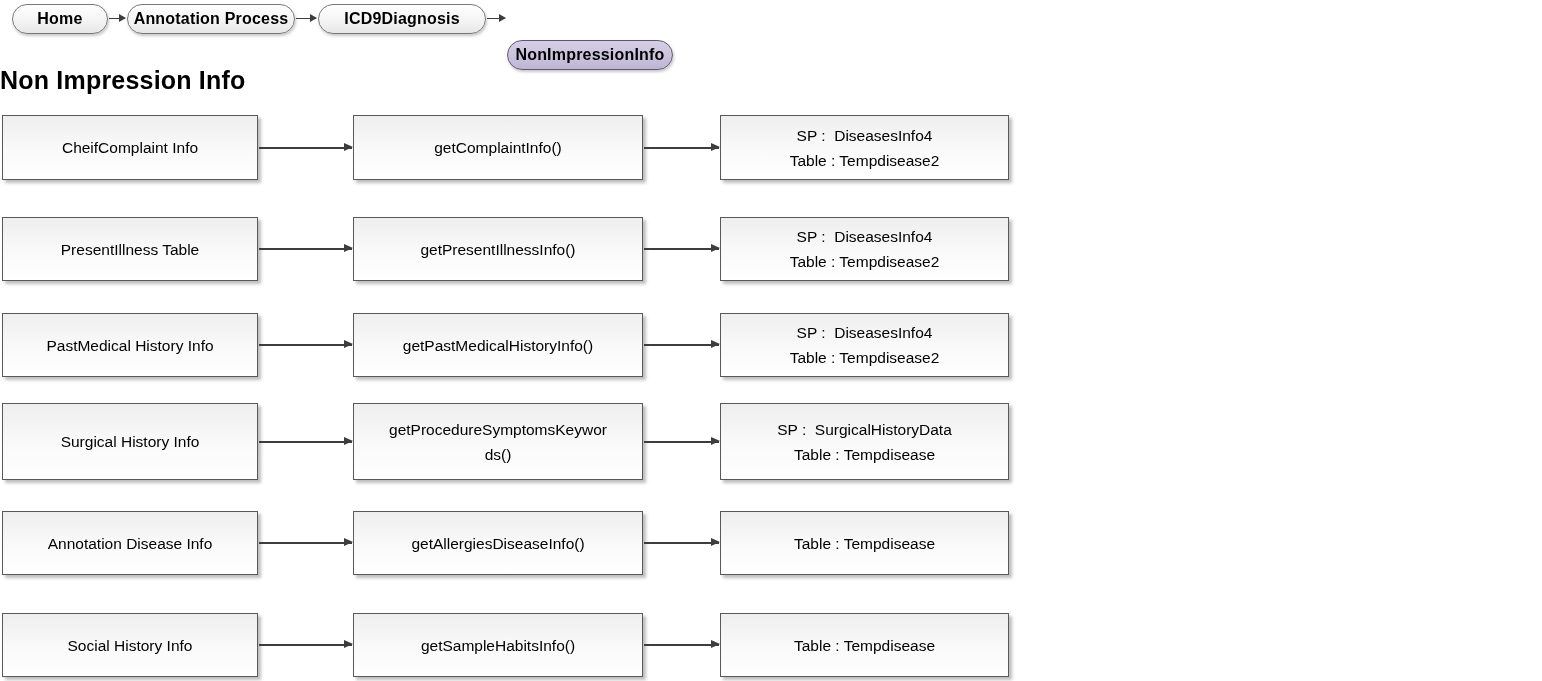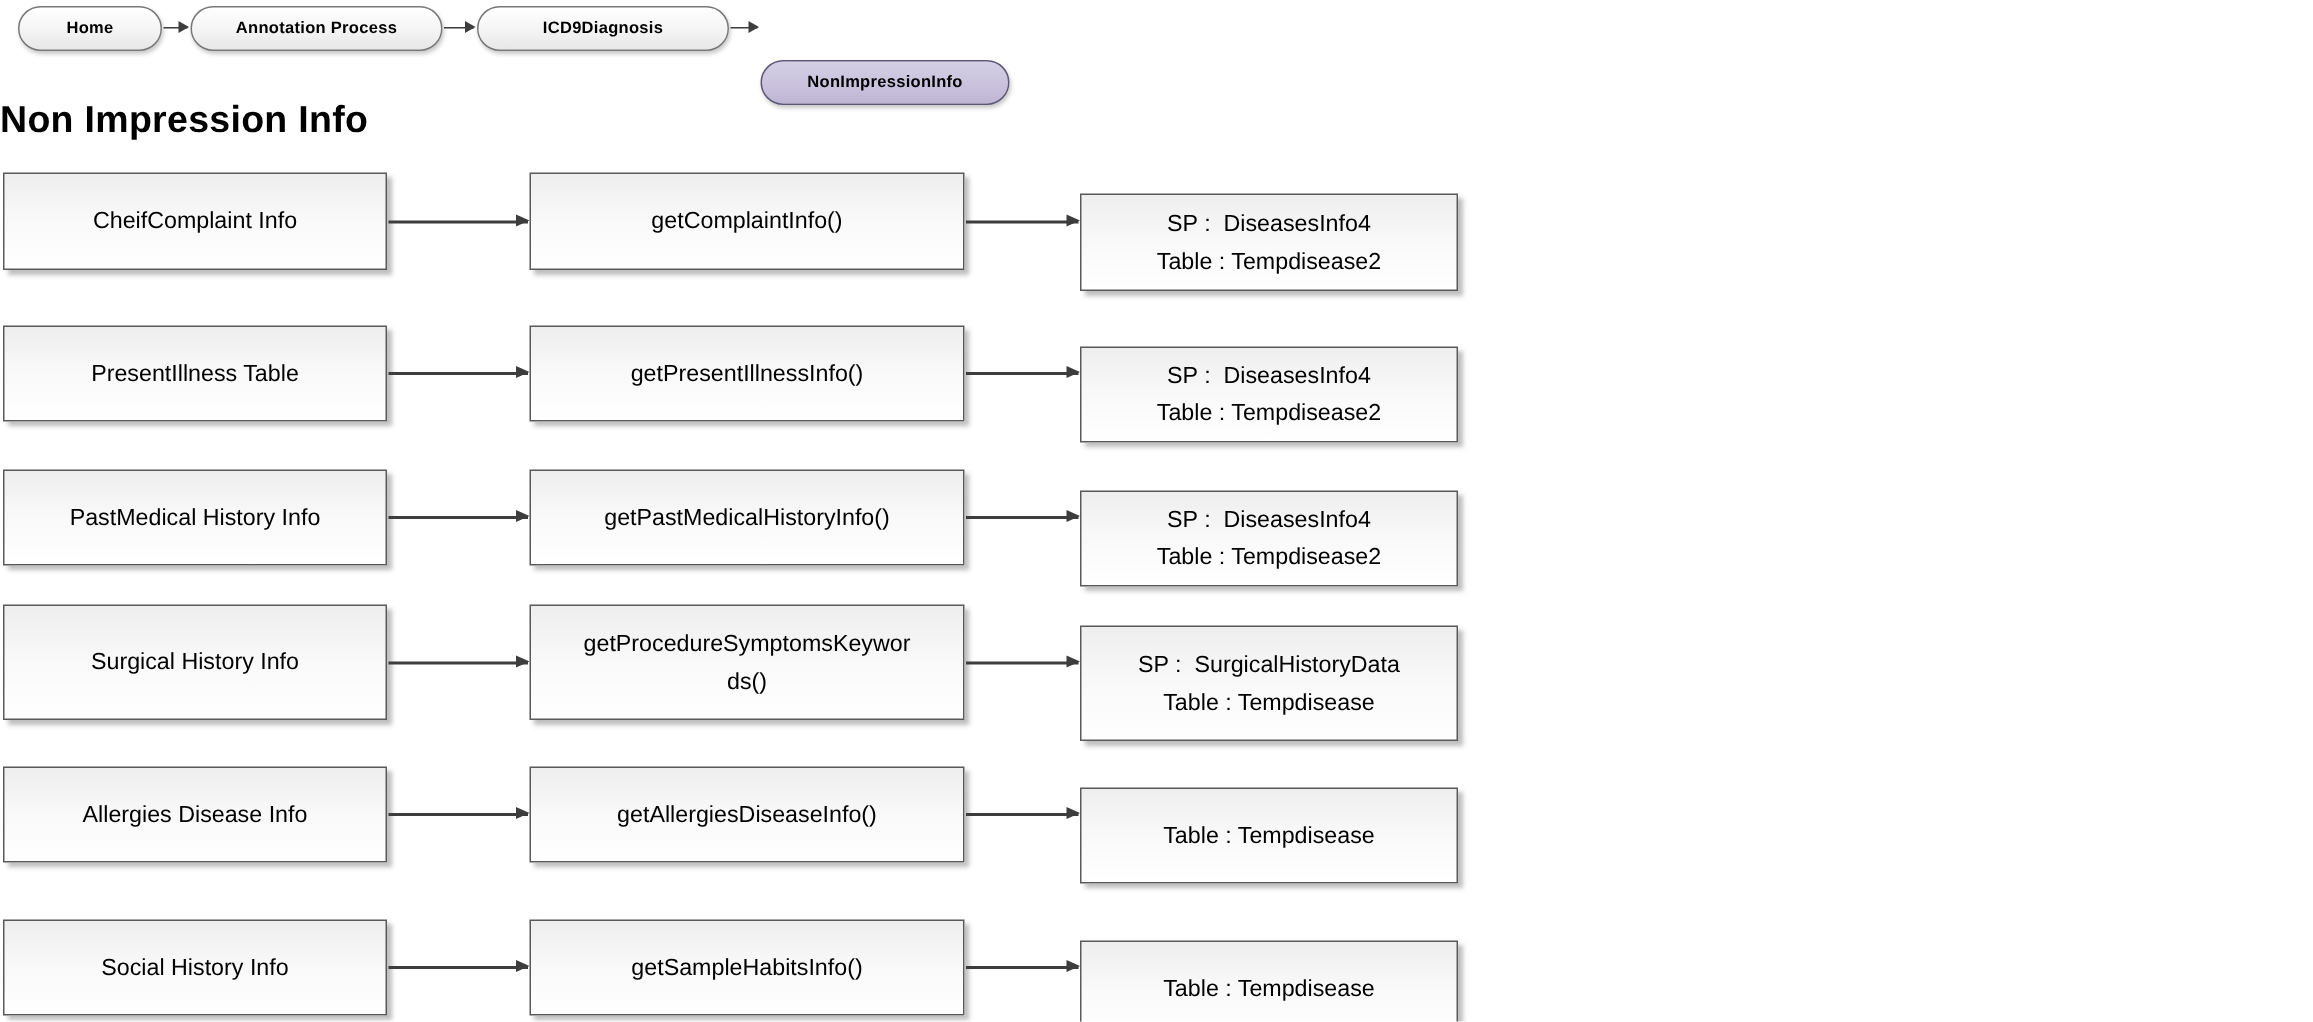--- a/index.html
+++ b/index.html
@@ -6,21 +6,21 @@
   body{
     width:1542px;height:681px;position:relative;background:#ffffff;
     font-family:"Liberation Sans", sans-serif;color:#000;overflow:hidden;
   }
 
   
   .pill{
     position:absolute;top:4px;height:30px;box-sizing:border-box;
     border:1.4px solid #787878;border-radius:16px;
     display:flex;align-items:center;justify-content:center;
-    font-weight:bold;font-size:11px;letter-spacing:.2px;
+    font-weight:bold;font-size:16px;letter-spacing:.2px;
     background:linear-gradient(180deg,#ffffff 0%,#f4f4f4 55%,#e7e7e7 100%);
     box-shadow:1px 2px 3px rgba(0,0,0,0.22);
     cursor:pointer;
   }
   .pill.active{
     background:linear-gradient(180deg,#d5cfe5 0%,#c9c1dc 60%,#beb5d4 100%);
     border-color:#5e5776;
     margin-top:36px;
   }
   .pill-home{left:12px;width:96px;}
@@ -47,21 +47,21 @@
   .box{
     position:absolute;box-sizing:border-box;
     border:1.5px solid #595959;
     background:linear-gradient(180deg,#eeeeee 0%,#f9f9f9 50%,#ffffff 100%);
     box-shadow:3px 3px 3px rgba(110,110,110,0.45);
     display:flex;flex-direction:column;align-items:center;justify-content:center;
     text-align:center;font-size:15.5px;line-height:25px;
   }
   .c1{left:2px;width:256px;}
   .c2{left:353px;width:290px;}
-  .c3{left:720px;width:252px;margin-top:14px;}
+  .c3{left:720px;width:289px;}
   .r1{top:115px;height:65px;}
   .r2{top:217px;height:64px;}
   .r3{top:313px;height:64px;}
   .r4{top:403px;height:77px;}
   .r5{top:511px;height:64px;}
   .r6{top:613px;height:64px;}
 
   .method-text{display:inline-block;max-width:222px;word-break:break-all;}
   .sp-line{white-space:pre;}
 
@@ -128,21 +128,21 @@
 <div class="farrow fa1 ay4"></div>
 <div class="box c2 r4">
   <span class="method-text">getProcedureSymptomsKeywords()</span>
 </div>
 <div class="farrow fa2 ay4"></div>
 <div class="box c3 r4">
   <div class="sp-line">SP :  SurgicalHistoryData</div>
   <div class="sp-line">Table : Tempdisease</div>
 </div>
 
-<div class="box c1 r5">Allergies Disease Info</div>
+<div class="box c1 r5">Annotation Disease Info</div>
 <div class="farrow fa1 ay5"></div>
 <div class="box c2 r5">
   <span class="method-text">getAllergiesDiseaseInfo()</span>
 </div>
 <div class="farrow fa2 ay5"></div>
 <div class="box c3 r5">
   <div class="sp-line">Table : Tempdisease</div>
 </div>
 
 <div class="box c1 r6">Social History Info</div>

